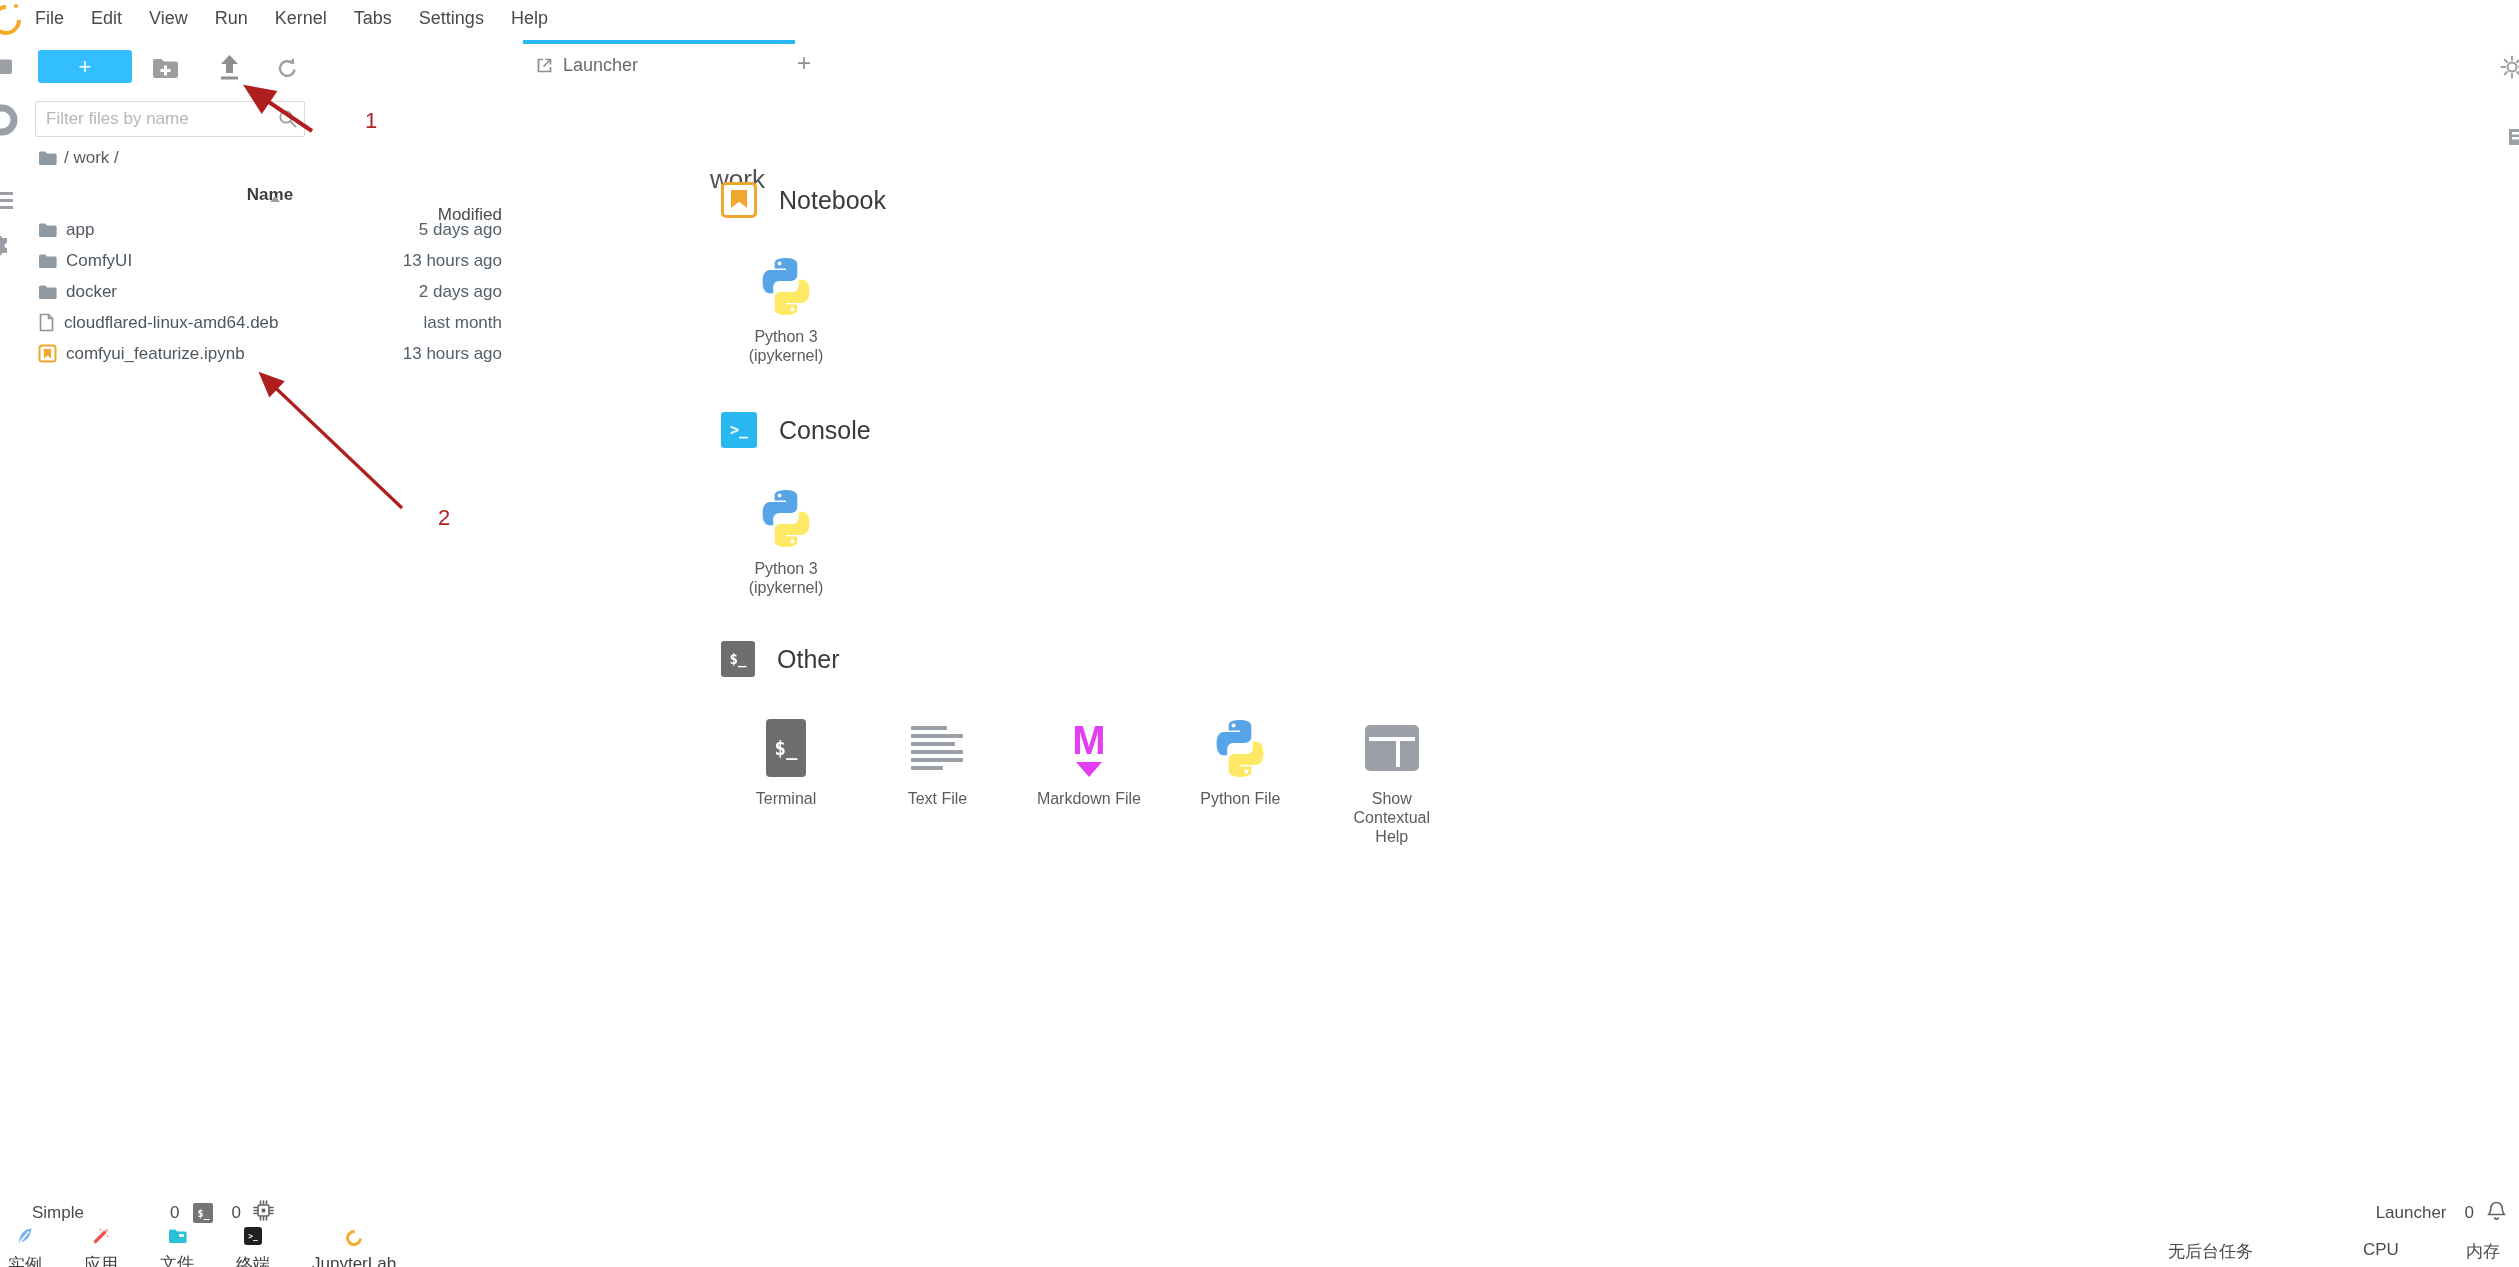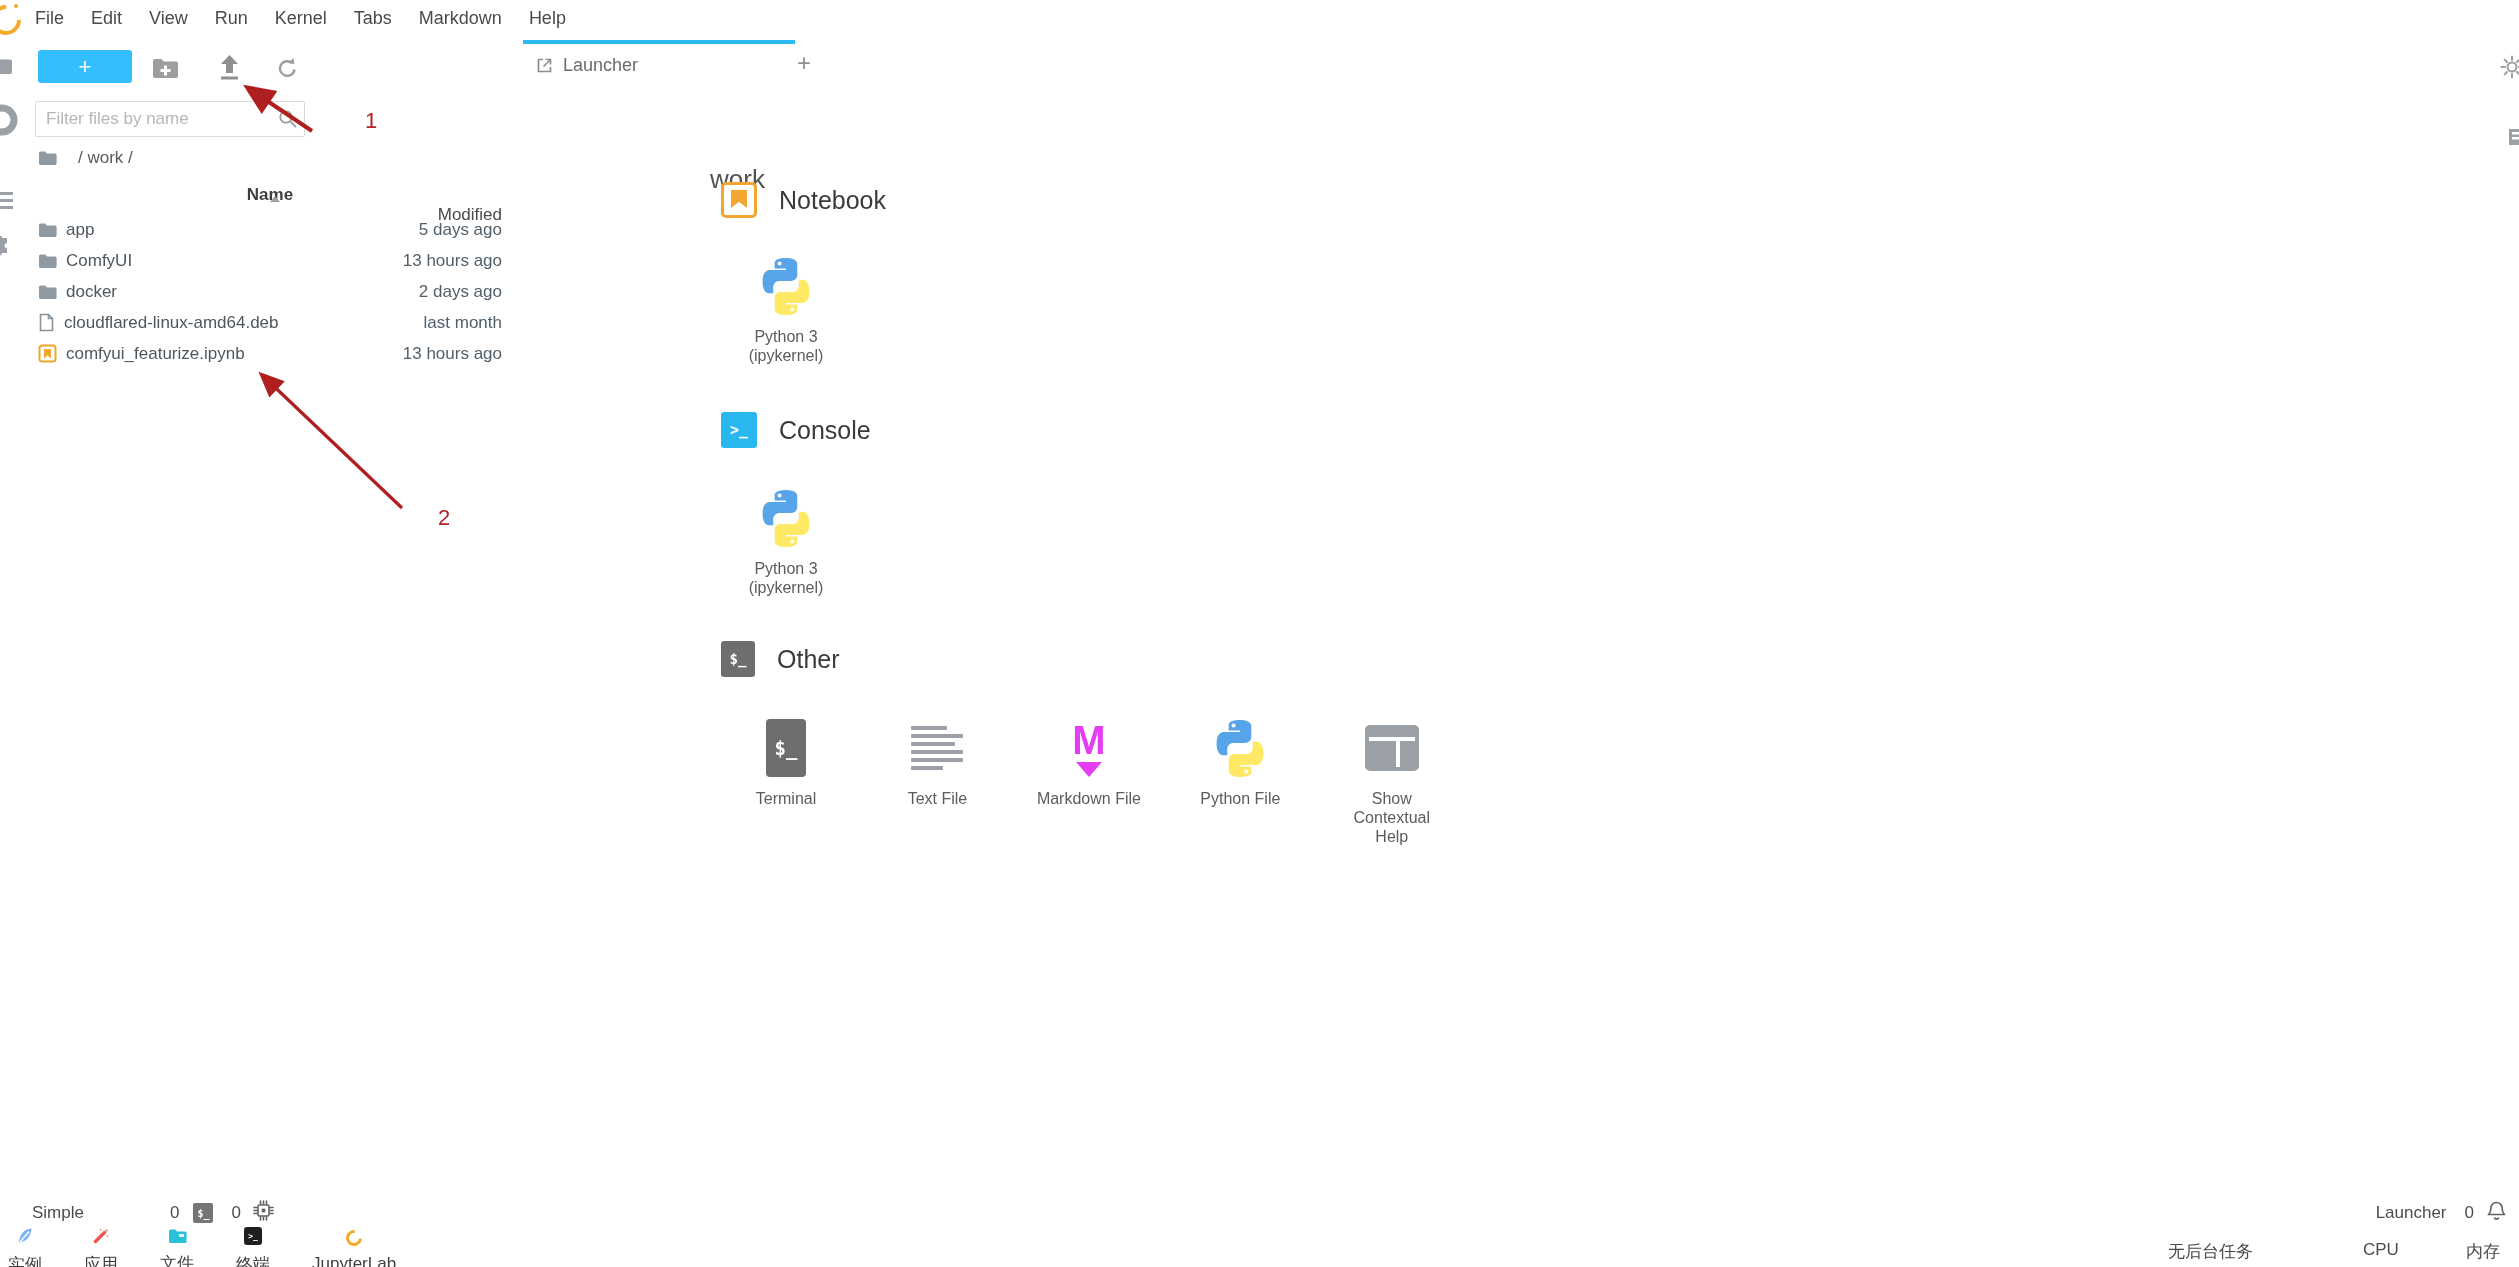--- a/index.html
+++ b/index.html
@@ -21,21 +21,21 @@
   .edge-logo-dot{left:14px;top:4px;width:4px;height:4px;background:#f7a928;border-radius:50%;}
 
   
   .newbtn{left:38px;top:50px;width:94px;height:33px;background:#33bfff;border-radius:3px;
     display:flex;align-items:center;justify-content:center;color:#fff;font-size:22px;cursor:pointer;}
   .tbicon{cursor:pointer;}
   .filter{left:35px;top:101px;width:270px;height:36px;border:1px solid #dadada;border-radius:2px;
     box-sizing:border-box;padding:0 34px 0 10px;font-size:17px;color:#15803d;outline:none;
     font-family:"Liberation Sans",sans-serif;}
   .filter::placeholder{color:#b6b6b6;}
-  .crumb{left:38px;top:147px;height:22px;display:flex;align-items:center;gap:21px;
+  .crumb{left:38px;top:147px;height:22px;display:flex;align-items:center;gap:7px;
     font-size:17px;color:#5a5a5a;cursor:pointer;}
   .flist{left:38px;top:185px;width:464px;}
   .frow{height:31px;display:flex;align-items:center;cursor:pointer;}
   .frow .nm{display:flex;align-items:center;gap:9px;font-size:17px;color:#4e565e;}
   .frow .tm{margin-left:auto;font-size:17px;color:#52606b;}
   .fhead{height:29px;display:flex;align-items:center;position:relative;flex-direction:column;}
   .fhead .hn{font-size:17px;font-weight:bold;color:#3f3f3f;}
   .fhead .hm{margin-left:auto;font-size:17px;color:#4a4a4a;}
   .sortcaret{position:absolute;left:232px;top:11px;width:0;height:0;
     border-left:5px solid transparent;border-right:5px solid transparent;
@@ -139,21 +139,21 @@
     </svg>
 </div>
 
 <div class="abs menubar">
   <span class="mi">File</span>
   <span class="mi">Edit</span>
   <span class="mi">View</span>
   <span class="mi">Run</span>
   <span class="mi">Kernel</span>
   <span class="mi">Tabs</span>
-  <span class="mi">Markdown</span>
+  <span class="mi">Settings</span>
   <span class="mi">Help</span>
 </div>
 
 <div class="abs newbtn">
   <span>+</span>
 </div>
 <div class="abs tbicon" style="left:152px;top:57px;">
   <svg width="27" height="23" viewBox="0 0 27 23">
     <path d="M1 4a2 2 0 0 1 2-2h6.5l2.4 2.6H24a2 2 0 0 1 2 2V19a2 2 0 0 1-2 2H3a2 2 0 0 1-2-2z" fill="#9e9e9e"></path>
     <rect x="12" y="8.5" width="3" height="10" fill="#fff"></rect>

